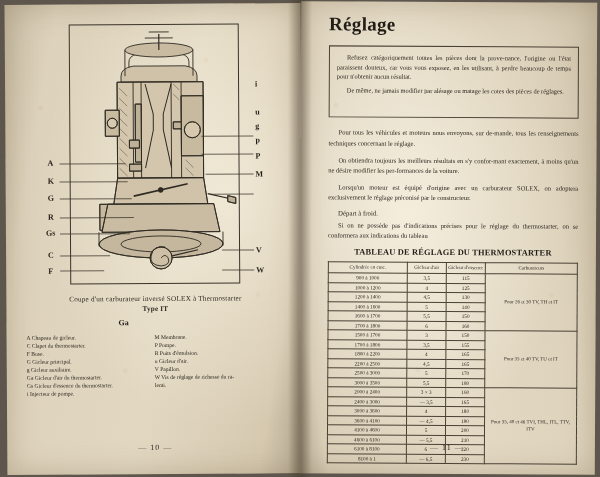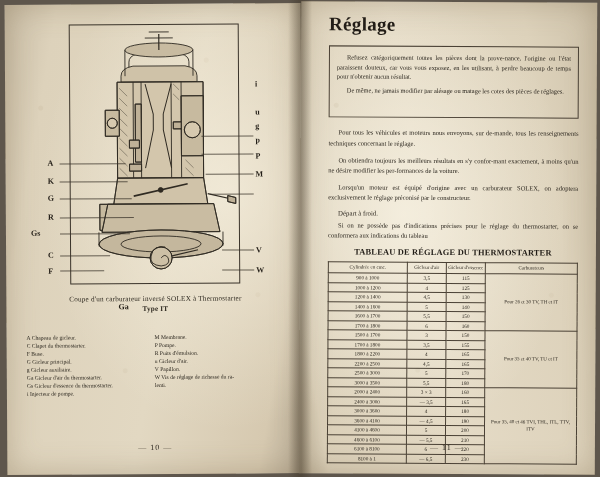--- a/index.html
+++ b/index.html
@@ -318,33 +318,33 @@
       <div class="lead" style="left:180px; top:136px; width:52px;"></div>
       <div class="lead" style="left:184px; top:156px; width:48px;"></div>
       <div class="lead" style="left:188px; top:176px; width:44px;"></div>
       <div class="lead" style="left:200px; top:232px; width:32px;"></div>
       <div class="lead" style="left:200px; top:252px; width:32px;"></div>
 
       <span class="callout" style="left:26px; top:140px;">A</span>
       <span class="callout" style="left:26px; top:158px;">K</span>
       <span class="callout" style="left:26px; top:175px;">G</span>
       <span class="callout" style="left:26px; top:194px;">R</span>
-      <span class="callout" style="left:9px; top:210px;">Gs</span>
+      <span class="callout" style="left:24px; top:210px;">Gs</span>
       <span class="callout" style="left:26px; top:232px;">C</span>
       <span class="callout" style="left:26px; top:248px;">F</span>
 
       <span class="callout" style="left:234px; top:62px;">i</span>
       <span class="callout" style="left:234px; top:90px;">u</span>
       <span class="callout" style="left:234px; top:104px;">g</span>
       <span class="callout" style="left:234px; top:118px;">p</span>
       <span class="callout" style="left:234px; top:134px;">P</span>
       <span class="callout" style="left:234px; top:152px;">M</span>
       <span class="callout" style="left:234px; top:228px;">V</span>
       <span class="callout" style="left:234px; top:248px;">W</span>
-      <span class="callout" style="left:96px; top:284px;">Ga</span>
+      <span class="callout" style="left:96px; top:300px;">Ga</span>
 
       <div class="fig-caption" id="cap1">Coupe d'un carburateur inversé SOLEX à Thermostarter</div>
       <div class="fig-caption" id="cap2">Type IT</div>
     </div>
 
     <div id="legend">
       <div class="col colA">
         <div class="entry">A  Chapeau de gicleur.</div>
         <div class="entry">C  Clapet du thermostarter.</div>
         <div class="entry">F  Buse.</div>

